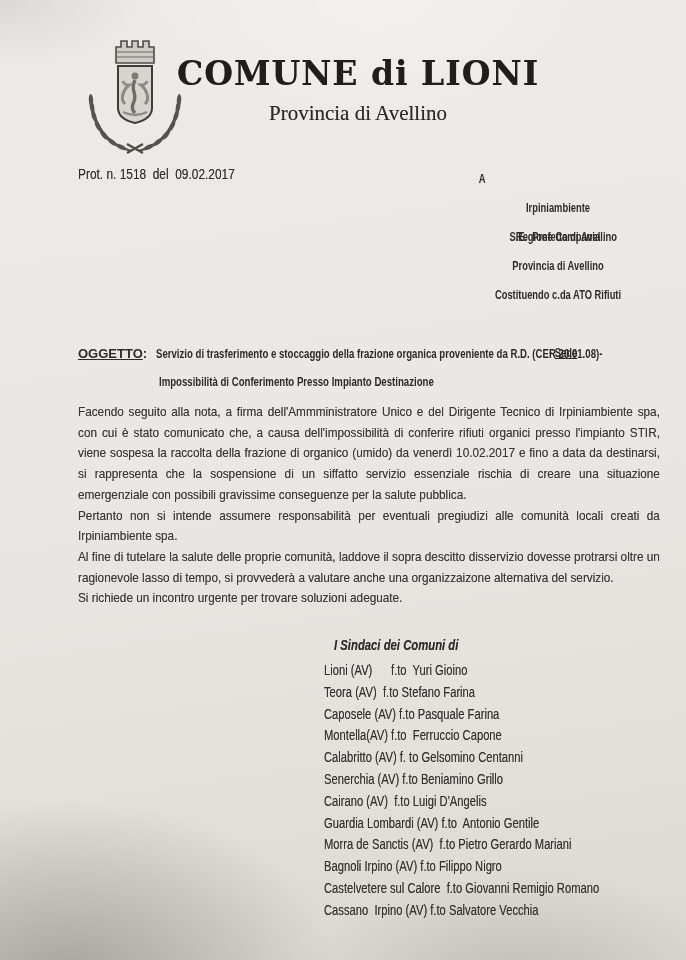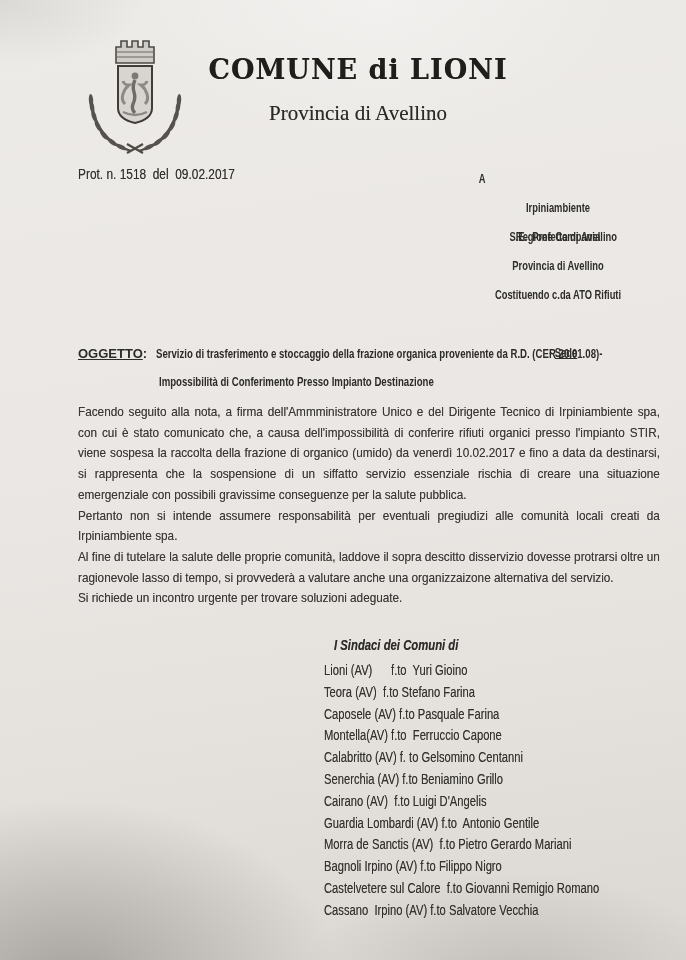--- a/index.html
+++ b/index.html
@@ -17,21 +17,21 @@
       linear-gradient(172deg, #edebe8 0%, #eae7e4 45%, #e5e2de 72%, #dbd7d3 100%);
   }
   .abs { position:absolute; }
   .pre { white-space:pre; }
   .u { text-decoration:underline; }
 
   #crest { left:74px; top:32px; width:122px; height:128px; }
 
   #title      { left:158px; top:54px;  width:400px; text-align:center;
                 font-family:"DejaVu Serif", serif; font-weight:bold;
-                font-size:27px; letter-spacing:1px; color:#201e1b; }
+                font-size:33px; letter-spacing:1px; color:#201e1b; }
   #subtitle   { left:158px; top:101px; width:400px; text-align:center;
                 font-family:"Liberation Serif", serif; font-size:21px; color:#2c2a27; }
 
   #prot { left:78px; top:166px; font-size:14px; transform:scaleX(0.85);
           transform-origin:0 0; color:#302e2b; }
 
   #recipients { left:440px; top:164px; width:236px; text-align:center;
                 font-weight:bold; font-size:13px; color:#2e2c29;
                 transform:scaleX(0.72); transform-origin:50% 0; }
   .rec-line   { height:29px; line-height:29px; white-space:pre; }

